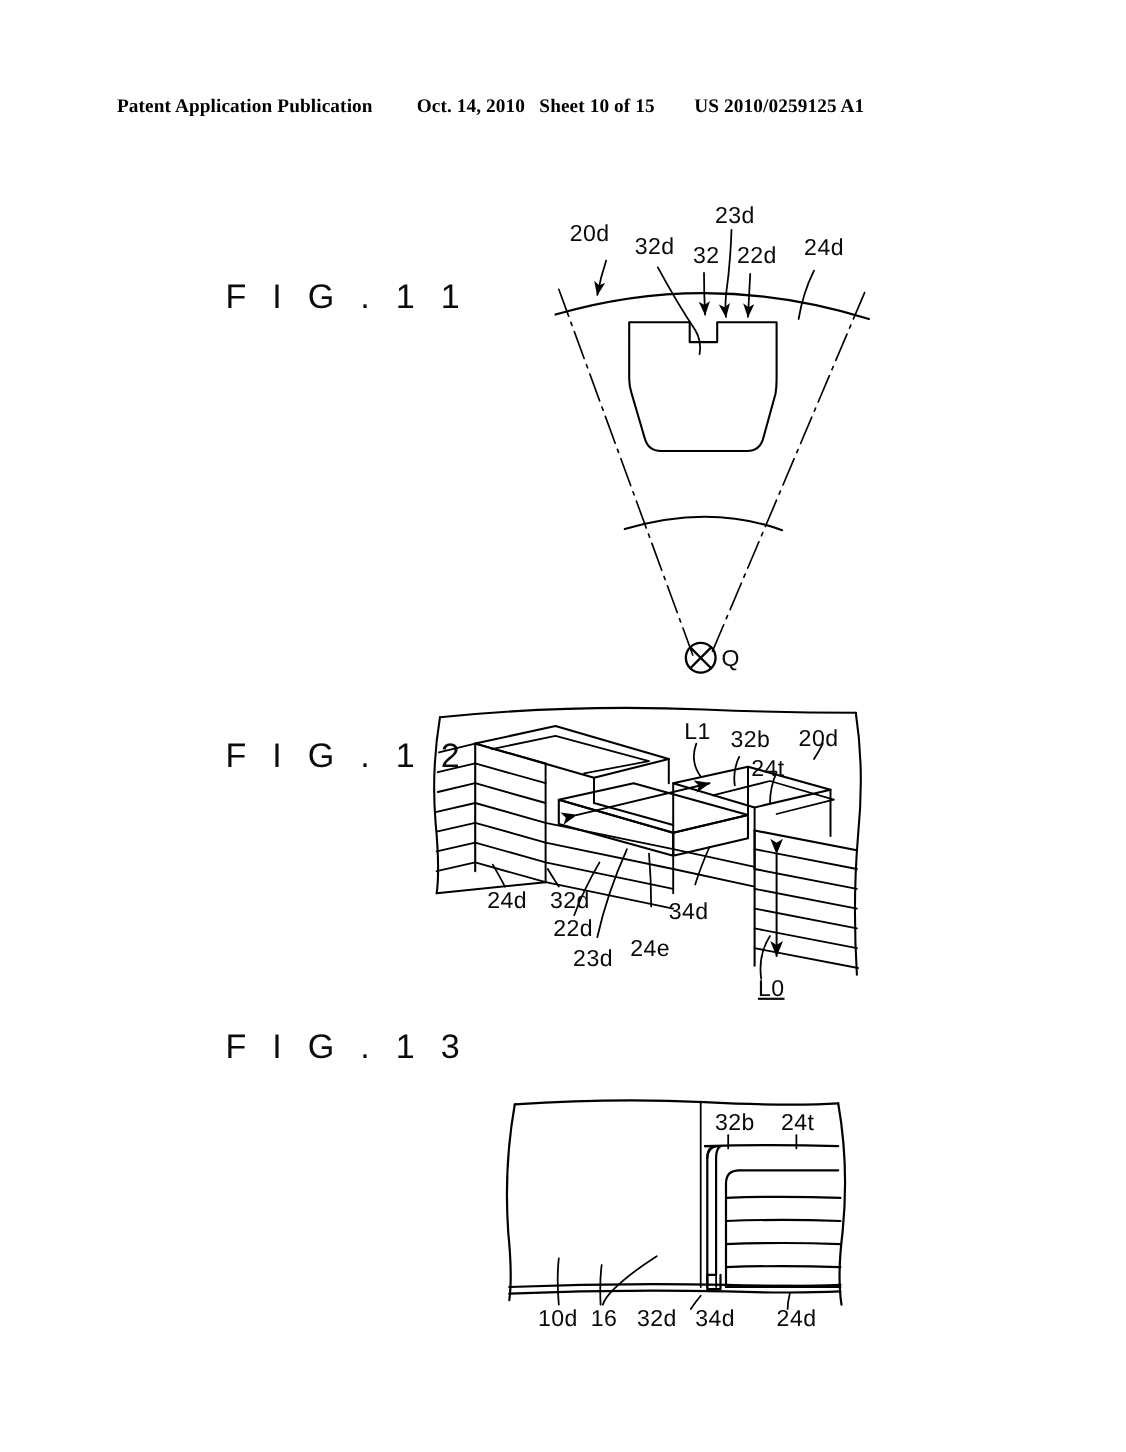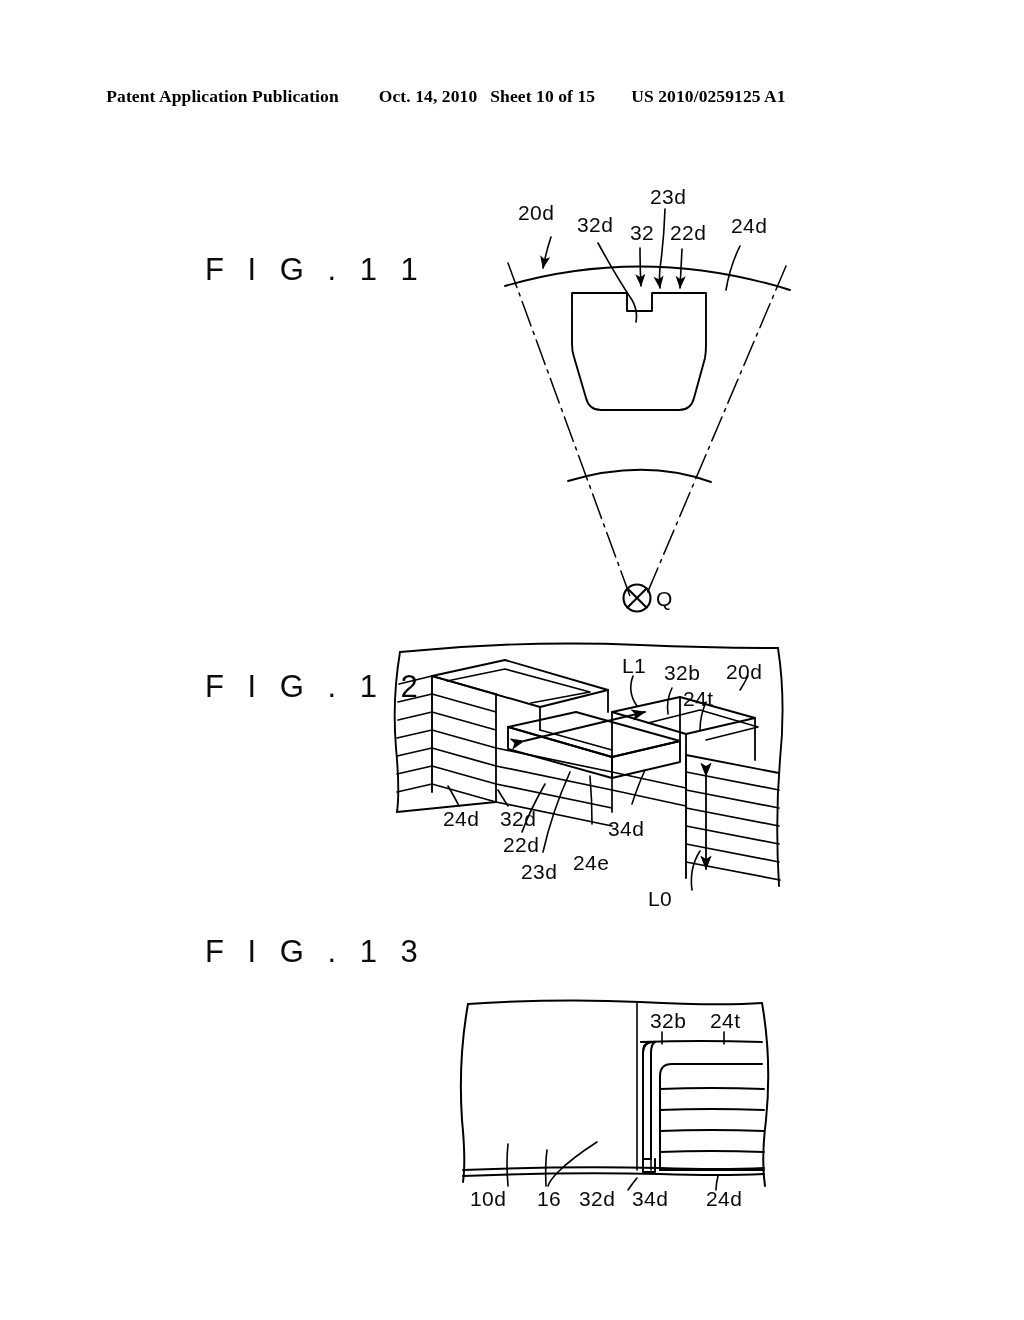--- a/index.html
+++ b/index.html
@@ -306,23 +306,23 @@
   <div class="lbl" style="left:622px; top:655px;">L1</div>
   <div class="lbl" style="left:664px; top:662px;">32b</div>
   <div class="lbl" style="left:726px; top:661px;">20d</div>
   <div class="lbl" style="left:683px; top:688px;">24t</div>
   <div class="lbl" style="left:443px; top:808px;">24d</div>
   <div class="lbl" style="left:500px; top:808px;">32d</div>
   <div class="lbl" style="left:503px; top:834px;">22d</div>
   <div class="lbl" style="left:521px; top:861px;">23d</div>
   <div class="lbl" style="left:573px; top:852px;">24e</div>
   <div class="lbl" style="left:608px; top:818px;">34d</div>
-  <div class="lbl" style="left:648px; top:888px;">L0</div>
+  <div class="lbl" style="left:689px; top:888px;text-decoration:underline;">L0</div>
 
   <div class="lbl" style="left:650px; top:1010px;">32b</div>
   <div class="lbl" style="left:710px; top:1010px;">24t</div>
-  <div class="lbl" style="left:470px; top:1188px;">10d</div>
+  <div class="lbl" style="left:489px; top:1188px;">10d</div>
   <div class="lbl" style="left:537px; top:1188px;">16</div>
   <div class="lbl" style="left:579px; top:1188px;">32d</div>
   <div class="lbl" style="left:632px; top:1188px;">34d</div>
   <div class="lbl" style="left:706px; top:1188px;">24d</div>
 
 </div>
 
 </body></html>

